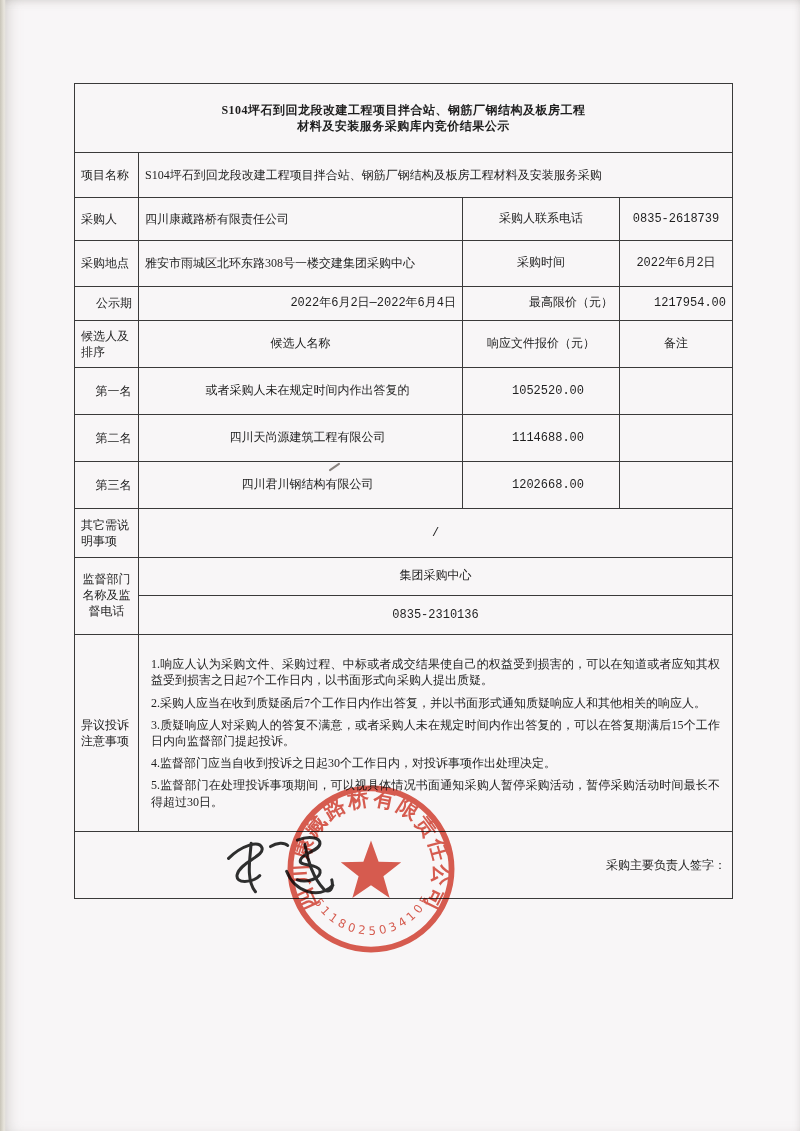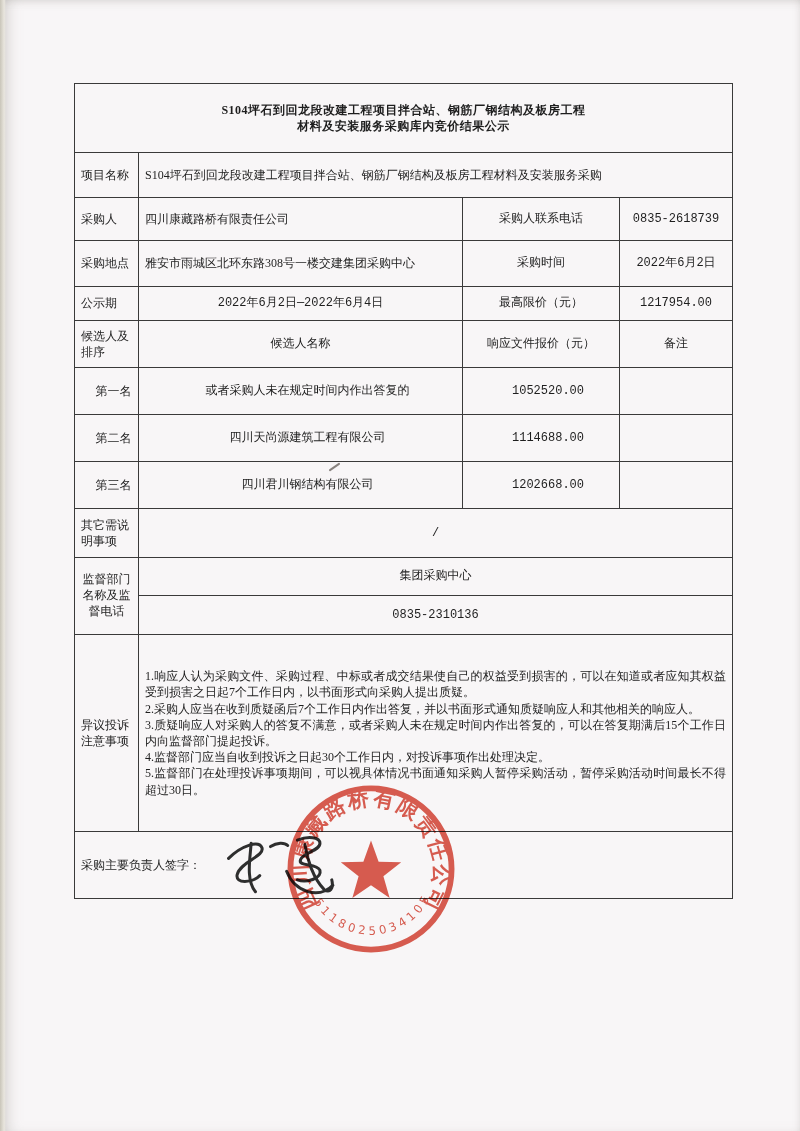--- a/index.html
+++ b/index.html
@@ -35,28 +35,28 @@
     overflow:hidden;
   }
   td.title-cell{
     text-align:center;font-weight:bold;font-size:17.5px;line-height:1.55;
     letter-spacing:.5px;padding:8px 10px;
   }
   td.lbl{padding-left:5px;padding-right:3px;}
   td.ctr{text-align:center;font-family:Liberation Mono, monospace;}
   td.rank{text-align:center;}
   .notice-cell{vertical-align:middle;}
-  .notice-cell div{margin:0;padding:0;text-align:justify;}
-  td.sig-cell{font-size:14.5px;padding-left:8px;}
+  .notice-cell div{margin:6px;padding:0;text-align:justify;}
+  td.sig-cell{font-size:14.5px;padding-left:8px;text-align:right;}
   
   tr.r-title td{height:64px;}
   tr.r-proj td{height:40px;}
   tr.r-buyer td{height:38px;}
   tr.r-loc td{height:41px;}
-  tr.r-period td{height:29px;}
+  tr.r-period td{height:29px;text-align:right;}
   tr.r-chead td{height:42px;}
   tr.r-cand td{height:42px;padding-left:20px;}
   tr.r-other td{height:44px;}
   tr.r-sup1 td{height:33px;}
   tr.r-sup2 td{height:34px;}
   tr.r-notice td{height:192px;}
   tr.r-sign td{height:62px;}
   .stamp{position:absolute;left:265px;top:763px;width:212px;height:212px;
     mix-blend-mode:multiply;opacity:.93;}
   .signature{position:absolute;left:222px;top:824px;width:140px;height:86px;}

